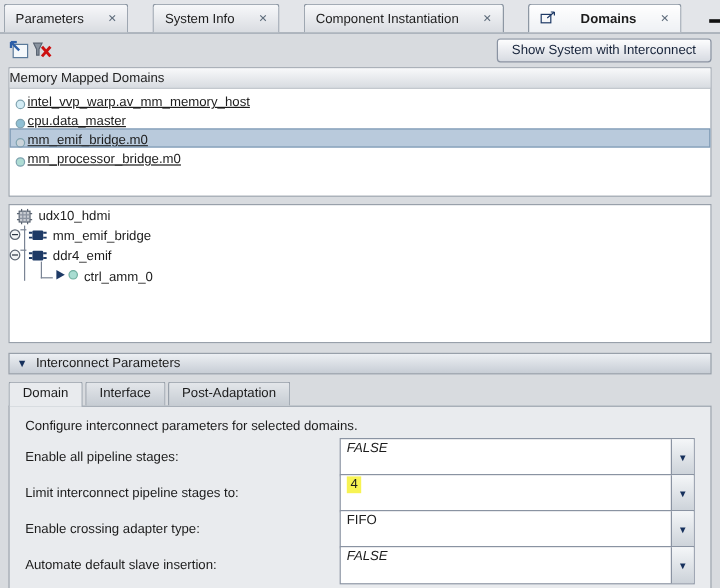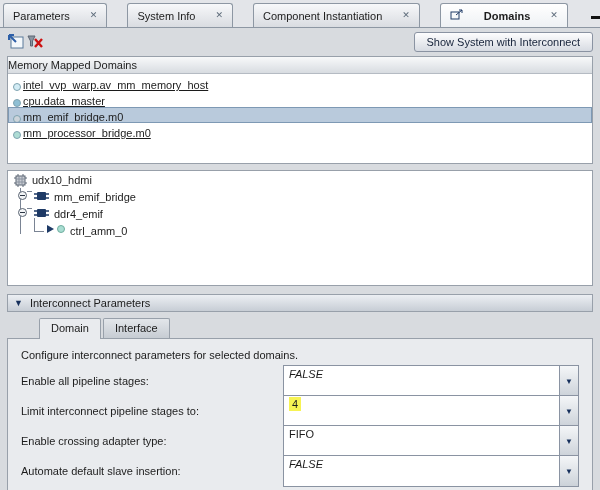--- a/index.html
+++ b/index.html
@@ -100,21 +100,21 @@
   .dot {
     width: 8px; height: 8px; border-radius: 50%;
     border: 1px solid #7fa3b0;
     flex: 0 0 auto;
   }
 
   
   .tree-panel { height: 116px; position: relative; padding-top: 3px; }
   .tree-row { display: flex; align-items: flex-start; height: 17px; white-space: nowrap; }
   .lvl0 { padding-left: 4px; }
-  .lvl1 { padding-left: 10px; }
+  .lvl1 { padding-left: 0; }
   .lvl2 { padding-left: 26px; }
   .handle {
     width: 9px; height: 9px;
     border: 1px solid #5a6472;
     border-radius: 50%;
     background: #f2f4f6;
     position: relative;
     flex: 0 0 auto;
     cursor: pointer;
   }
@@ -173,21 +173,20 @@
     border-bottom: none;
     border-radius: 2px 2px 0 0;
     margin-right: 2px;
     background: linear-gradient(#e3e6ea, #c6ccd3);
     cursor: pointer;
   }
   .inner-tab.active {
     background: #e9ebee;
     margin-bottom: -1px;
     padding-bottom: 5px;
-    margin-left: 32px;
   }
 
   .tab-content {
     margin: 0 7px;
     border: 1px solid #98a0aa;
     background: #e9ebee;
     height: 158px;
     padding: 10px 13px 0;
   }
   .description { margin-bottom: 6px; }
@@ -338,20 +337,21 @@
 </div>
 
 <div class="section-header">
   <span class="collapse-icon">▼</span>
   <span>Interconnect Parameters</span>
 </div>
 
 <div class="inner-tabs">
   <div class="inner-tab active">Domain</div>
   <div class="inner-tab">Interface</div>
+  <div class="inner-tab">Post-Adaptation</div>
 </div>
 
 <div class="tab-content">
   <div class="description">Configure interconnect parameters for selected domains.</div>
 
   <div class="field-row">
     <span class="field-label">Enable all pipeline stages:</span>
     <div class="combo">
       <span class="combo-value italic">FALSE</span>
       <span class="combo-arrow">▼</span>

